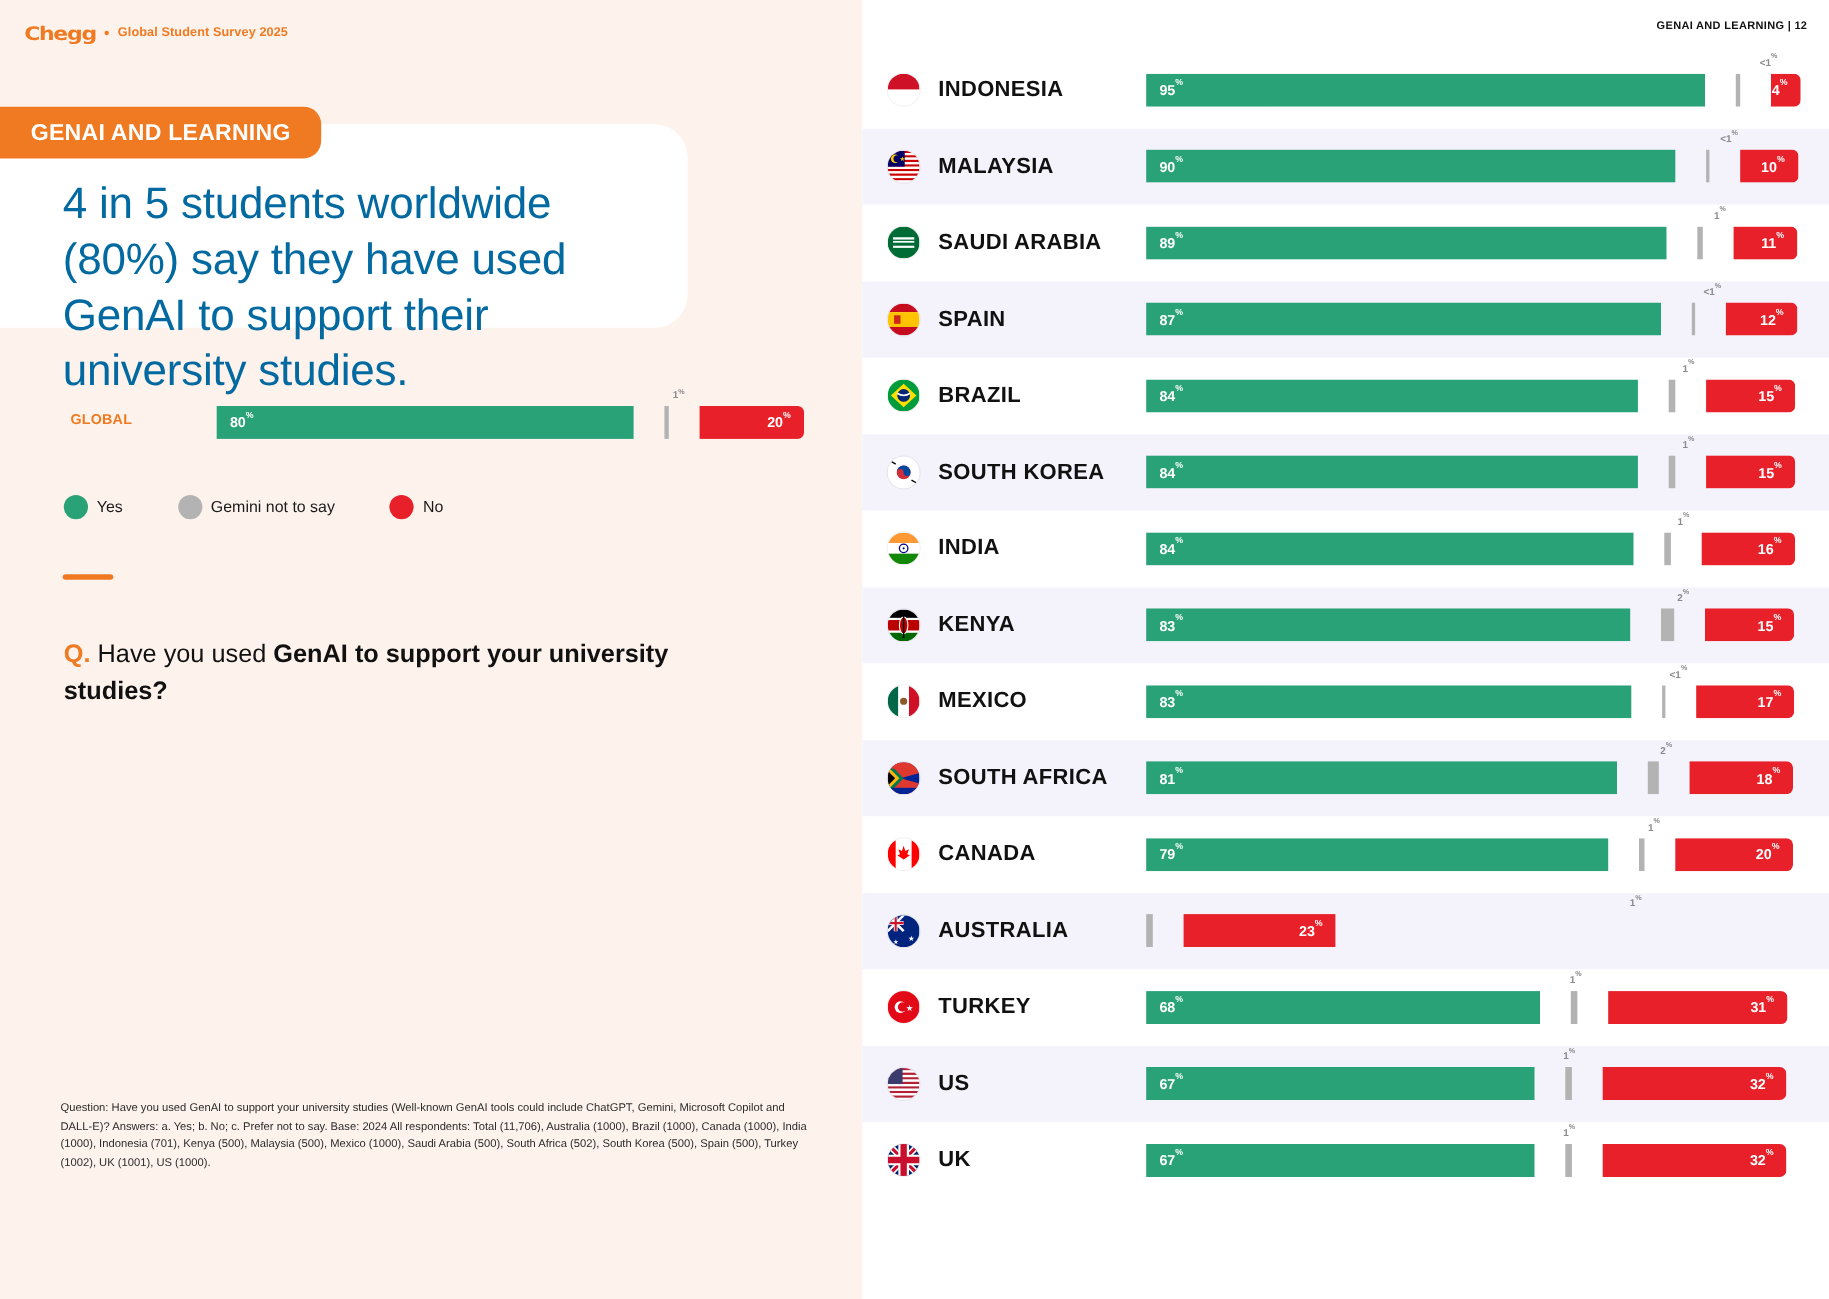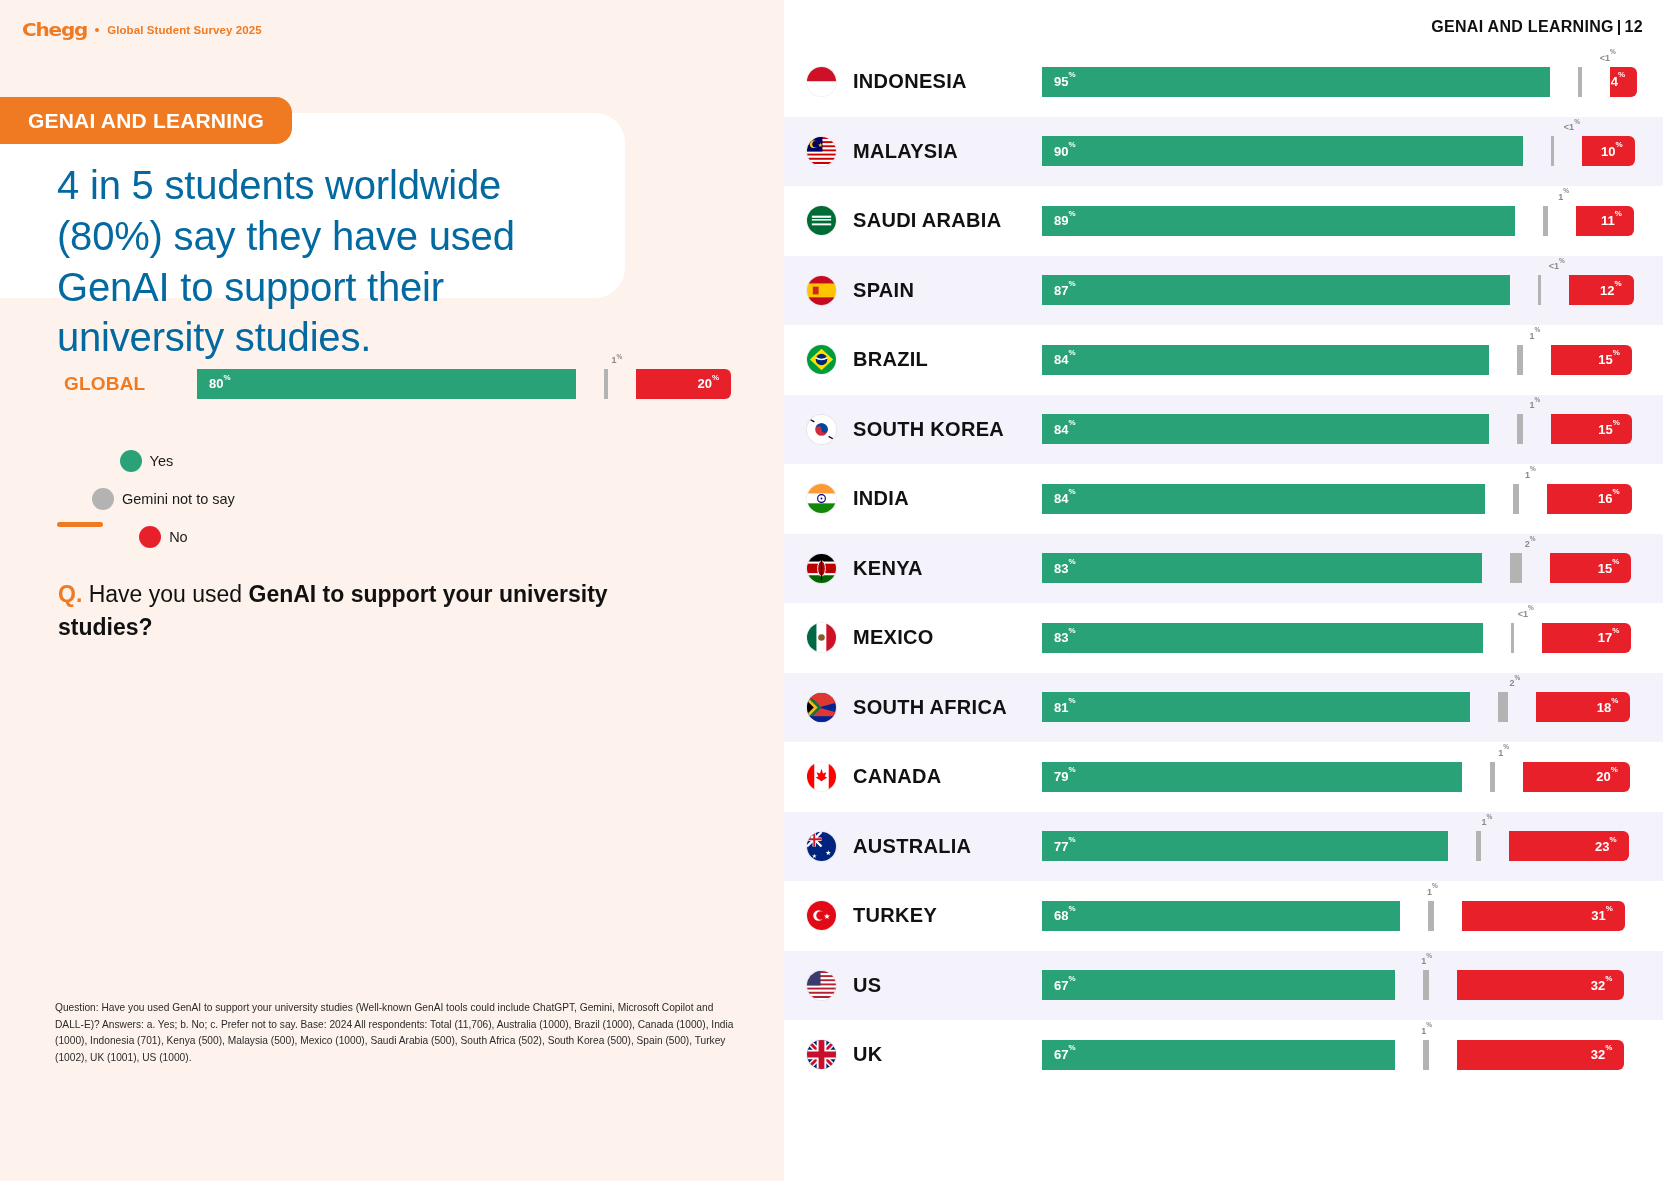--- a/index.html
+++ b/index.html
@@ -82,21 +82,21 @@
   }
 
   
   .global-wrap {
     position: absolute;
     left: 64px; top: 355px;
     width: 680px; height: 60px;
   }
   .global-label {
     position: absolute; left: 0; top: 18px;
-    color: #ef7a22; font-weight: 700; font-size: 19px;
+    color: #ef7a22; font-weight: 700; font-size: 13px;
     letter-spacing: 0.2px;
     text-align: center;
   }
   .global-bar {
     position: absolute; left: 105px; top: 14px;
     width: 562px; height: 30px;
     display: flex;
     border-radius: 6px;
     overflow: hidden;
   }
@@ -114,21 +114,21 @@
     top: -2px;
     font-size: 9px; color: #8a8a8a; font-weight: 700;
     transform: translateX(-50%);
     white-space: nowrap;
   }
   .global-na-label sup { font-size: 6.5px; }
 
   
   .legend {
     position: absolute; left: 58px; top: 450px;
-    display: flex; align-items: center; gap: 16px; flex-direction: column;
+    display: flex; align-items: center; gap: 16px;
   }
   .legend-item { display: flex; align-items: center; gap: 8px; }
   .legend-dot { width: 22px; height: 22px; border-radius: 50%; }
   .legend-label { font-size: 14.5px; color: #1a1a1a; }
   .legend-item + .legend-item { margin-left: 34px; }
 
   .rule {
     position: absolute; left: 57px; top: 522px;
     width: 46px; height: 5px; background: #ef7a22; border-radius: 3px;
   }
@@ -149,21 +149,21 @@
 
   
   .right-panel {
     position: relative;
     width: 879px; height: 1181px;
     background: #ffffff;
     flex: 0 0 879px;
   }
   .right-header {
     position: absolute; right: 20px; top: 18px;
-    font-size: 16px; font-weight: 700; color: #111;
+    font-size: 10px; font-weight: 700; color: #111;
     letter-spacing: 0.3px;
   }
   .right-header .sep { color:#111; margin: 0 3px; }
 
   .rows {
     position: absolute; left: 0px; top: 47px;
     width: 879px;
   }
   .row {
     position: relative;
@@ -559,23 +559,20 @@
               <path d="M0 0 L15 15 M15 0 L0 15" stroke="#fff" stroke-width="2.4"></path>
               <path d="M7.5 0 V15 M0 7.5 H15" stroke="#fff" stroke-width="3.6"></path>
               <path d="M7.5 0 V15 M0 7.5 H15" stroke="#cf142b" stroke-width="2"></path>
               <text x="19" y="24" font-size="7" fill="#fff">★</text>
               <text x="5" y="27" font-size="6" fill="#fff">★</text>
             </svg>
           </span>
       <span class="country">AUSTRALIA</span>
       <div class="bar-area">
         <div class="bar" style="width:614.675px">
-          <div class="seg yes" style="width:470.22637499999996px">
-                <span class="val">77<sup>%</sup></span>
-              </div>
           <div class="seg na" style="width:5.532075px"></div>
           <div class="seg no" style="width:138.91655px">
                 <span class="val">23<sup>%</sup></span>
               </div>
         </div>
         <span class="na-flag" style="left:472.99241249999994px">1<sup>%</sup></span>
       </div>
     </div>
     <div class="row ">
       <span class="flag">

